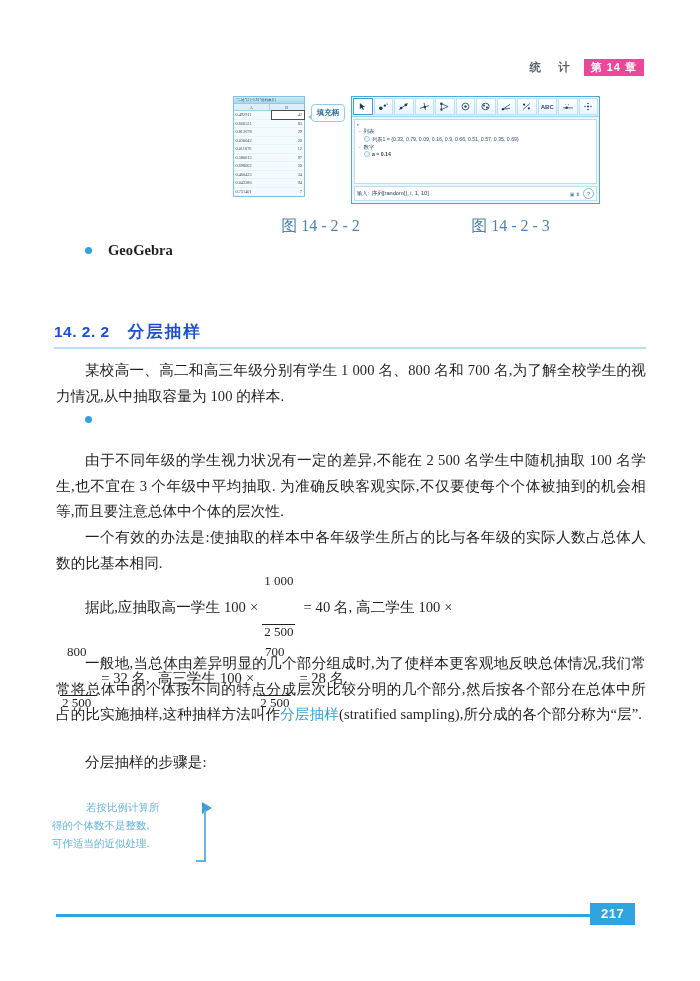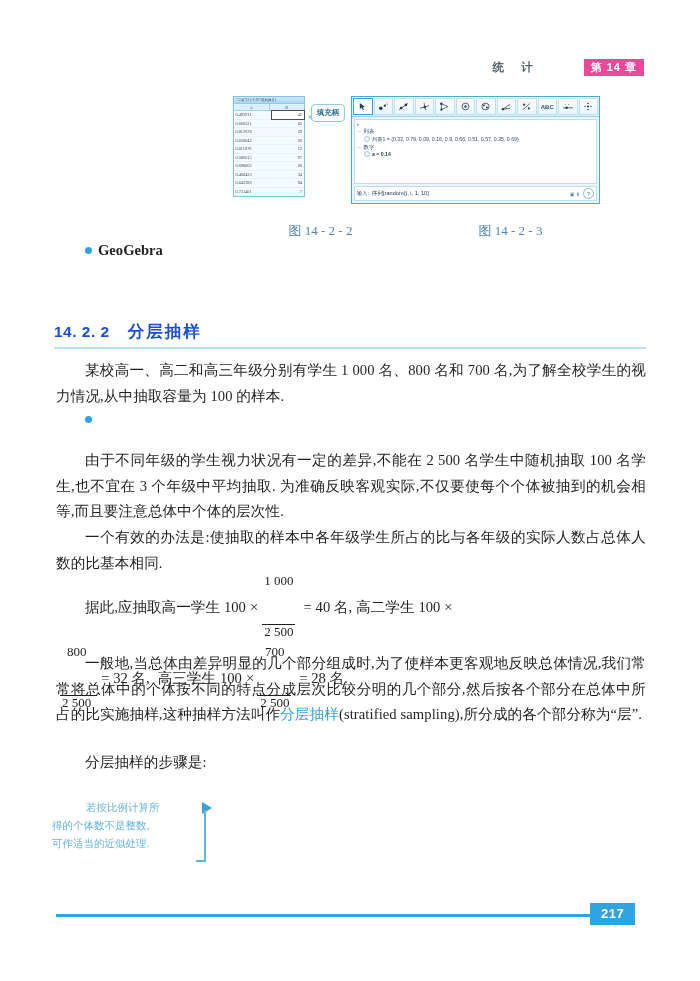--- a/index.html
+++ b/index.html
@@ -20,21 +20,20 @@
   }
 
   
   .runhead {
     position: absolute;
     top: 58px;
     right: 56px;
     display: flex;
     align-items: center;
     height: 18px;
-    gap: 37px;
   }
   .runhead .rh-text {
     font-family: "Liberation Sans", "DejaVu Sans", sans-serif;
     font-size: 11.5px;
     font-weight: bold;
     color: #5a636b;
     letter-spacing: 7px;
     padding-right: 7px;
   }
   .runhead .rh-badge {
@@ -264,23 +263,23 @@
     border-radius: 50%;
     color: #3d7fa6;
     font-size: 5.5px;
     display: flex;
     align-items: center;
     justify-content: center;
   }
 
   .fig-captions {
     display: flex;
-    margin-top: 18px;
+    margin-top: 12px;
     font-family: "Liberation Serif", "DejaVu Serif", serif;
-    font-size: 13px;
+    font-size: 16px;
     color: #4e84b0;
   }
   .fig-captions .cap1 { width: 175px; text-align: center; }
   .fig-captions .cap2 { width: 205px; text-align: center; }
 
   
   .body-col {
     position: absolute;
     left: 56px;
     width: 590px;
@@ -289,21 +288,21 @@
     margin: 0;
     font-size: 14.6px;
     line-height: 25.5px;
     text-align: justify;
     letter-spacing: 0.1px;
   }
   p.ind { text-indent: 29px; }
   .bullet-line {
     display: flex;
     align-items: center;
-    gap: 6px;
+    gap: 16px;
     font-size: 14.6px;
     line-height: 25px;
     font-weight: bold;
   }
   .bullet-dot {
     width: 7px; height: 7px;
     border-radius: 50%;
     background: #2fa4e0;
     flex: 0 0 auto;
   }

